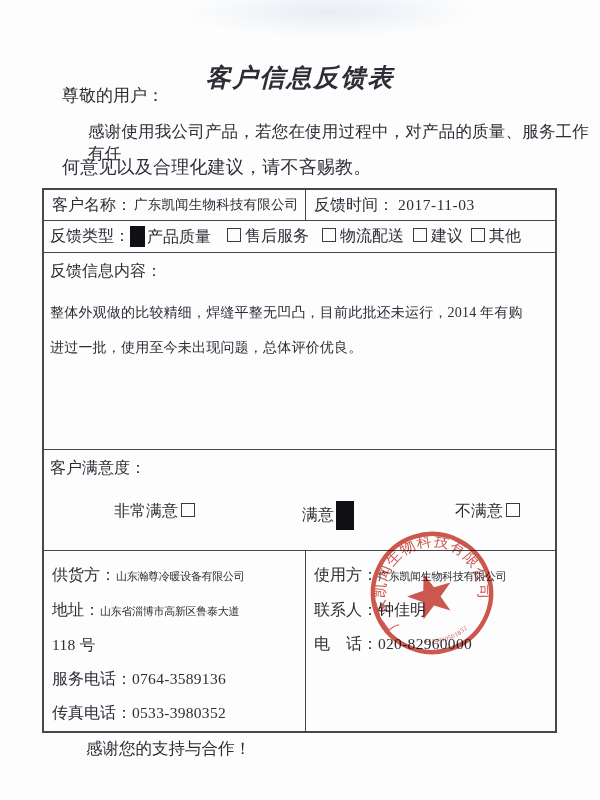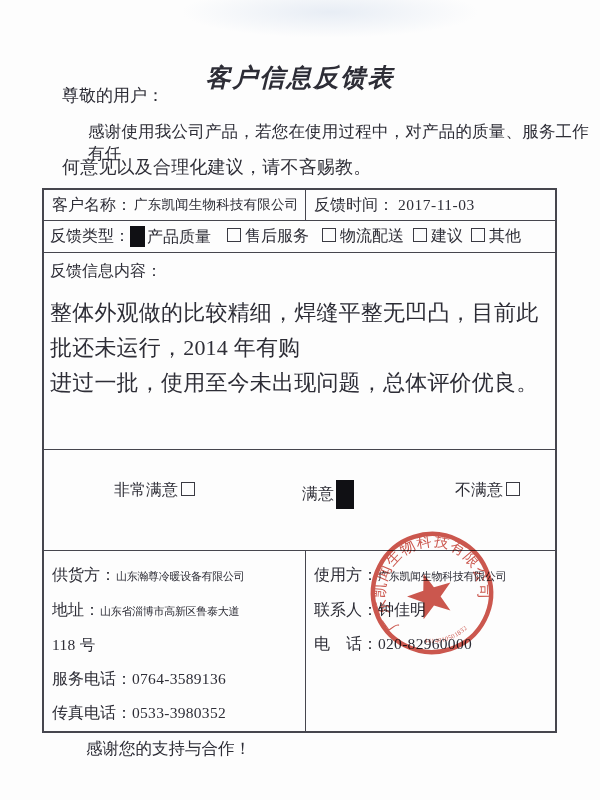--- a/index.html
+++ b/index.html
@@ -62,21 +62,21 @@
   .box.filled{
     width:15px;height:21px;border:none;background:#101014;
     vertical-align:-5px;margin-right:2px;
   }
   .opt{white-space:nowrap;}
   .gap1{margin-left:16px;}
   .gap2{margin-left:13px;}
   .gap3{margin-left:9px;}
   .gap4{margin-left:8px;}
 
-  .content-lines{margin-top:13px;line-height:35px;font-size:22px;letter-spacing:.2px;}
+  .content-lines{margin-top:13px;line-height:35px;font-size:14px;letter-spacing:.2px;}
 
   .sat-line{position:relative;height:44px;margin-top:14px;}
   .sat{position:absolute;white-space:nowrap;top:8px;}
   .sat.o1{left:64px;}
   .sat.o2{left:252px;}
   .sat.o3{left:405px;}
   .sbox{
     display:inline-block;width:12px;height:12px;
     border:1.5px solid #3a3a42;vertical-align:-1px;margin-left:3px;
   }
@@ -143,20 +143,21 @@
 
   <div class="row r3">
     <div class="lbl">反馈信息内容：</div>
     <div class="content-lines">
       <div>整体外观做的比较精细，焊缝平整无凹凸，目前此批还未运行，2014 年有购</div>
       <div>进过一批，使用至今未出现问题，总体评价优良。</div>
     </div>
   </div>
 
   <div class="row r4">
+    <div class="lbl">客户满意度：</div>
     <div class="sat-line">
       <span class="sat o1"><span>非常满意</span><span class="sbox"></span></span>
       <span class="sat o2"><span>满意</span><span class="sbox filled"></span></span>
       <span class="sat o3"><span>不满意</span><span class="sbox"></span></span>
     </div>
   </div>
 
   <div class="row r5">
     <div class="cell left">
       <div class="line"><span class="lbl">供货方：</span><span class="tight">山东瀚尊冷暖设备有限公司</span></div>

